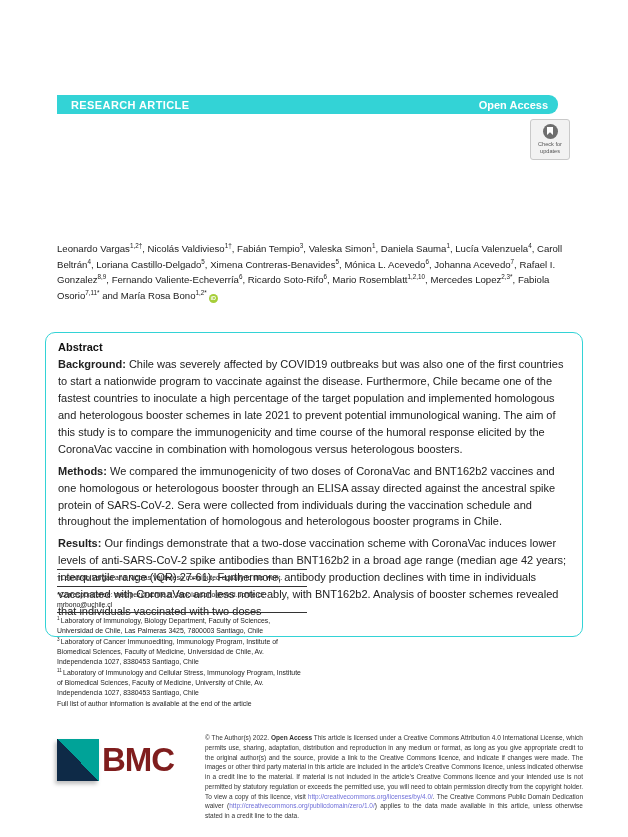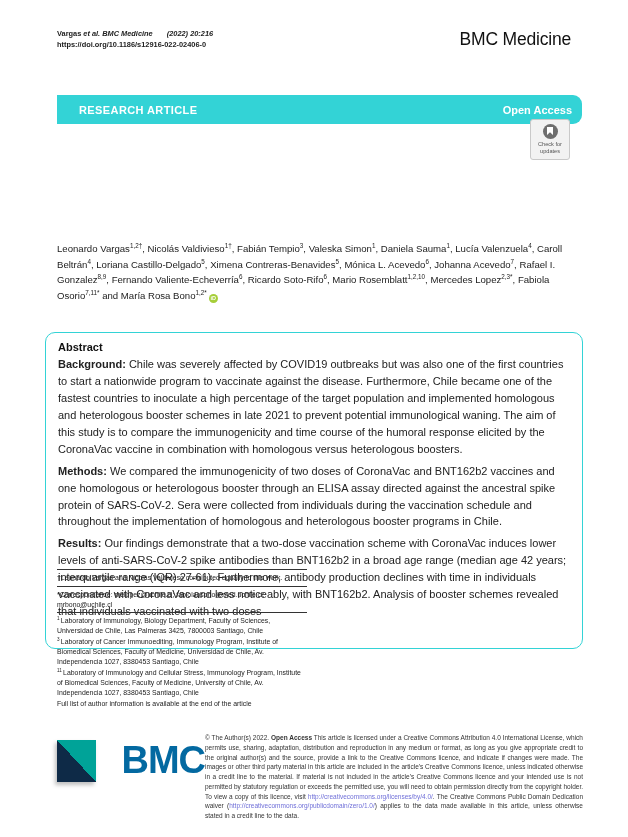--- a/index.html
+++ b/index.html
@@ -18,25 +18,25 @@
     display: flex; justify-content: space-between; align-items: flex-start;
   }
   .citation { font-size: 7.4px; font-weight: bold; line-height: 1.45; color: #222; }
   .citation .ital { font-style: italic; }
   .citation .issue { font-style: italic; margin-left: 14px; }
   .citation a { color: #222; text-decoration: none; }
   .journal-name { font-size: 17.5px; font-weight: 400; color: #111; letter-spacing: -0.2px; }
 
   
   .banner {
-    position: absolute; top: 95px; left: 57px; right: 46px; height: 29px;
+    position: absolute; top: 95px; left: 57px; right: 70px; height: 19px;
     background: #33d3d6;
     border-radius: 0 9px 9px 0;
     display: flex; justify-content: space-between; align-items: center;
-    padding: 0 10px 0 22px;
+    padding: 0 10px 0 14px;
   }
   .banner .type { color: #ffffff; font-weight: bold; font-size: 11px; letter-spacing: 0.4px; }
   .banner .access { color: #ffffff; font-weight: bold; font-size: 11px; }
 
   
   .check-badge {
     position: absolute; top: 119px; right: 58px;
     width: 40px; height: 41px;
     background: #f2f2f2; border: 1px solid #c9c9c9; border-radius: 3px;
     display: flex; flex-direction: column; align-items: center; justify-content: center;
@@ -68,21 +68,21 @@
     display: inline-block; width: 9px; height: 9px; border-radius: 50%;
     background: #a6ce39; color: #fff; font-size: 5.5px; font-weight: bold;
     text-align: center; line-height: 9px; vertical-align: -1px; margin-left: 2px;
     cursor: pointer;
   }
 
   
   .abstract-box {
     position: absolute; top: 332px; left: 45px; width: 538px; min-height: 220px;
     border: 1.6px solid #33d3d6; border-radius: 10px;
-    padding: 8px 12px 23px 12px;
+    padding: 8px 12px 11px 12px;
   }
   .abstract-heading { font-size: 11px; font-weight: bold; color: #111; margin-bottom: 3px; }
   .abstract-box p { font-size: 11px; line-height: 1.54; color: #222; margin: 0 0 5px 0; text-align: left; }
   .abstract-box p .plabel { font-weight: bold; }
 
   
   .footnotes { position: absolute; top: 566px; left: 57px; width: 250px; }
   .rule { height: 1px; background: #333; margin: 3px 0 3px 0; }
   .footnotes p { font-size: 6.9px; line-height: 1.42; color: #222; margin: 0 0 1px 0; }
   .footnotes sup { font-size: 4.6px; }
@@ -92,39 +92,32 @@
     position: absolute; top: 733px; left: 57px; right: 45px;
     display: flex; align-items: flex-start;
   }
   .bmc-logo { display: flex; align-items: center; width: 148px; flex: 0 0 148px; margin-top: 6px; }
   .logo-square {
     width: 42px; height: 42px;
     background: linear-gradient(to bottom left, #00a398 50%, #0e2a47 50%);
     box-shadow: -2px 3px 4px rgba(0,0,0,0.25);
   }
   .logo-word {
-    font-size: 38px; font-weight: bold; color: #0369a1;
-    letter-spacing: -1px; margin-left: 25px;
+    font-size: 33px; font-weight: bold; color: #7f1d1d;
+    letter-spacing: -1px; margin-left: 3px;
   }
   .license { flex: 1; font-size: 6.5px; line-height: 1.5; color: #333; text-align: justify; }
   .license .oa { font-weight: bold; }
   .license a { color: #6f6fd8; text-decoration: none; }
 </style>
 </head>
 <body>
 
 <div class="page">
 
-  <div class="top-header">
-    <div class="citation">
-      <div><span>Vargas</span>&nbsp;<span class="ital">et al. BMC Medicine</span><span class="issue">(2022) 20:216</span></div>
-      <div><a href="#">https://doi.org/10.1186/s12916-022-02406-0</a></div>
-    </div>
-    <div class="journal-name">BMC Medicine</div>
-  </div>
 
   <div class="banner">
     <span class="type">RESEARCH ARTICLE</span>
     <span class="access">Open Access</span>
   </div>
 
   <div class="check-badge">
     <div class="circ"></div>
     <div class="bl">Check for</div>
     <div class="bl">updates</div>

